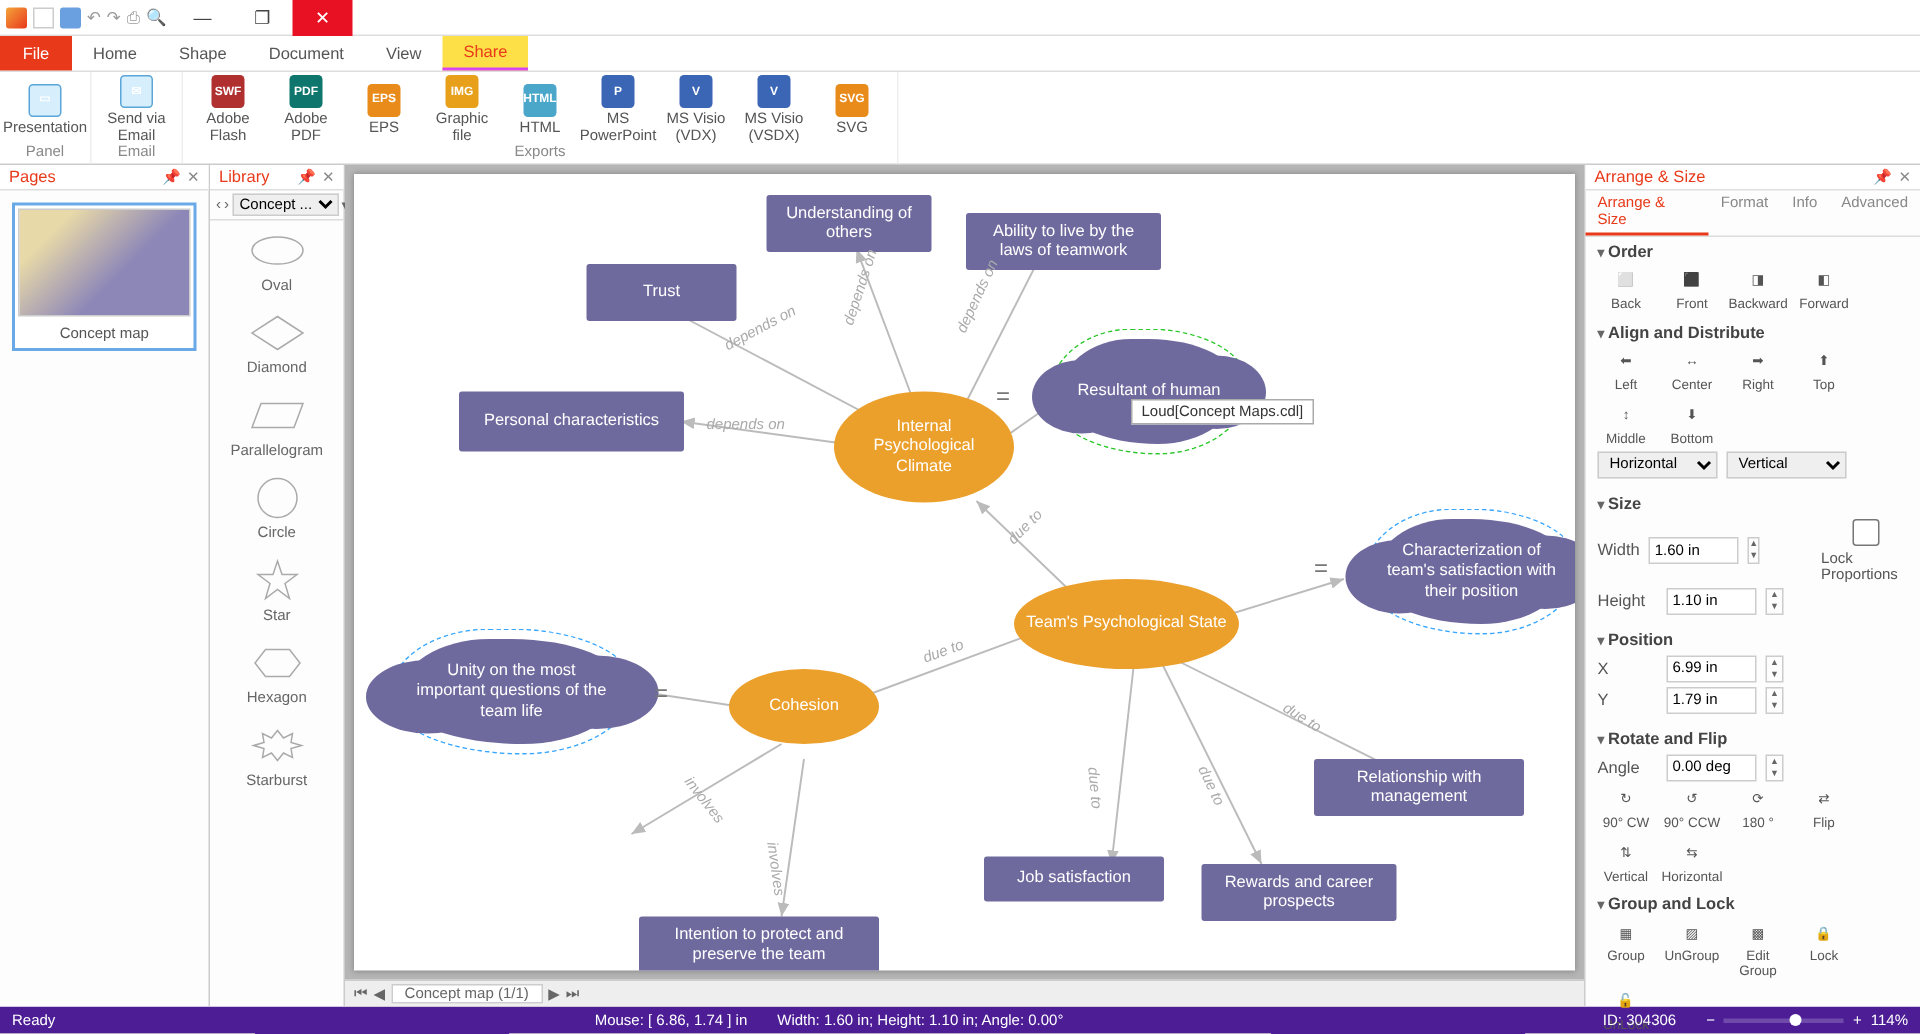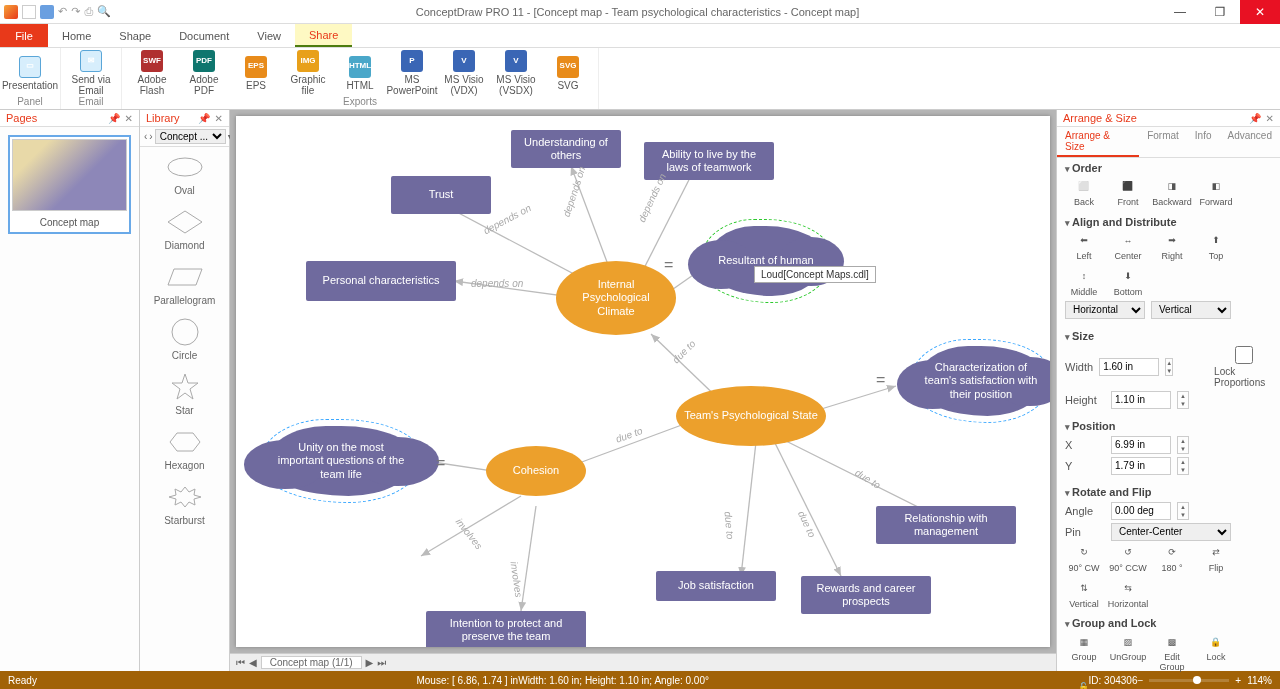--- a/index.html
+++ b/index.html
@@ -11,21 +11,21 @@
 .qat .sq { width: 14px; height: 14px; }
 .titlebar .title { flex: 1; text-align: center; color: #666; }
 .titlebar .winbtns { display: flex; }
 .titlebar .winbtns div { width: 40px; height: 24px; display: flex; align-items: center; justify-content: center; font-size: 12px; color:#444;}
 .titlebar .winbtns .close { background: #e81123; color: #fff; }
 
 
 .tabs { height: 24px; display: flex; align-items: stretch; border-bottom: 1px solid #ddd; }
 .tabs .file { background: #e8391a; color: #fff; width: 48px; display: flex; align-items: center; justify-content: center; }
 .tabs .tab { padding: 0 14px; display: flex; align-items: center; color: #555; }
-.tabs .tab.active { color: #e8391a; border-bottom: 2px solid #4d7c0f; background:#fef9c3;}
+.tabs .tab.active { color: #e8391a; border-bottom: 2px solid #d946ef; background:#fde047;}
 
 
 .ribbon { height: 62px; background: #fff; border-bottom: 1px solid #ccc; display: flex; }
 .ribbon .group { border-right: 1px solid #eee; padding: 2px 8px; display: flex; flex-direction: column; align-items: center; }
 .ribbon .group .btns { display: flex; gap: 8px; flex:1; align-items: center;}
 .ribbon .bigbtn { display: flex; flex-direction: column; align-items: center; gap: 2px; width: 44px; font-size: 10px; color:#555; text-align:center; line-height:1.1;}
 .ribbon .bigbtn .icon { width: 22px; height: 22px; border-radius: 3px; display:flex;align-items:center;justify-content:center;color:#fff;font-size:8px;font-weight:bold;}
 .ribbon .grouplabel { font-size: 10px; color: #888; }
 
 
@@ -80,42 +80,41 @@
 .right .iconbtn { display:flex; flex-direction:column; align-items:center; width:38px; font-size:9px; color:#555; text-align:center; line-height:1.1;}
 .right .iconbtn .ic { width:18px; height:18px; margin-bottom:2px; display:flex;align-items:center;justify-content:center;}
 .right .proprow { display:flex; align-items:center; gap:6px; margin:3px 0;}
 .right .proprow label { width:40px; color:#555;}
 .right .proprow input, .right .proprow select { border:1px solid #ccc; font-size:10px; padding:1px 3px; height:18px;}
 .right .proprow input { width:60px;}
 .right .spinner { display:inline-flex; flex-direction:column; border:1px solid #ccc; height:18px; width:12px;}
 .right .spinner div{flex:1; font-size:6px; text-align:center; line-height:8px; color:#666;}
 
 
-.status { height:18px; background:#a16207; color:#fff; display:flex; align-items:center; font-size:10px; padding:0 8px; }
+.status { height:18px; background:#4c1d95; color:#fff; display:flex; align-items:center; font-size:10px; padding:0 8px; gap:20px;}
 .status .spacer { flex:1;}
 .status .zoom { display:flex; align-items:center; gap:6px;}
 .status .zslider { width:80px; height:3px; background:#fff3; position:relative;}
 .status .zslider::after{content:"";position:absolute;width:8px;height:8px;background:#fff;border-radius:50%;top:-3px;left:55%;}
 
 svg.conn-layer { position:absolute; top:0; left:0; width:100%; height:100%; pointer-events:none;}
 </style>
 </head>
 <body>
 
 <div class="titlebar">
   <div class="qat">
     <div class="sq" style="background:linear-gradient(135deg,#f5a33a,#e8391a);border-radius:2px;"></div>
     <div class="sq" style="background:#fff;border:1px solid #ccc;"></div>
     <div class="sq" style="background:#6a9fe0;border-radius:2px;"></div>
     <div style="color:#999;">↶</div>
     <div style="color:#999;">↷</div>
     <div style="color:#999;">⎙</div>
     <div style="color:#999;">🔍</div>
   </div>
-  <div class="title">ConceptDraw PRO 11 - [Concept map - Team psychological characteristics - Concept map]</div>
   <div class="winbtns">
     <div>—</div>
     <div>❐</div>
     <div class="close">✕</div>
   </div>
 </div>
 
 <div class="tabs">
   <div class="file">File</div>
   <div class="tab">Home</div>
@@ -466,24 +465,20 @@
     <div class="section">
       <h4>Rotate and Flip</h4>
       <div class="proprow">
           <label>Angle</label>
           <input value="0.00 deg" style="">
           <div class="spinner">
             <div>▲</div>
             <div>▼</div>
           </div>
         </div>
-      <div class="proprow">
-          <label>Pin</label>
-          <select style="width:120px;"><option>Center-Center</option></select>
-        </div>
       <div class="iconrow">
         <div class="iconbtn">
             <div class="ic">↻</div>
             <span>90° CW</span>
           </div>
         <div class="iconbtn">
             <div class="ic">↺</div>
             <span>90° CCW</span>
           </div>
         <div class="iconbtn">

